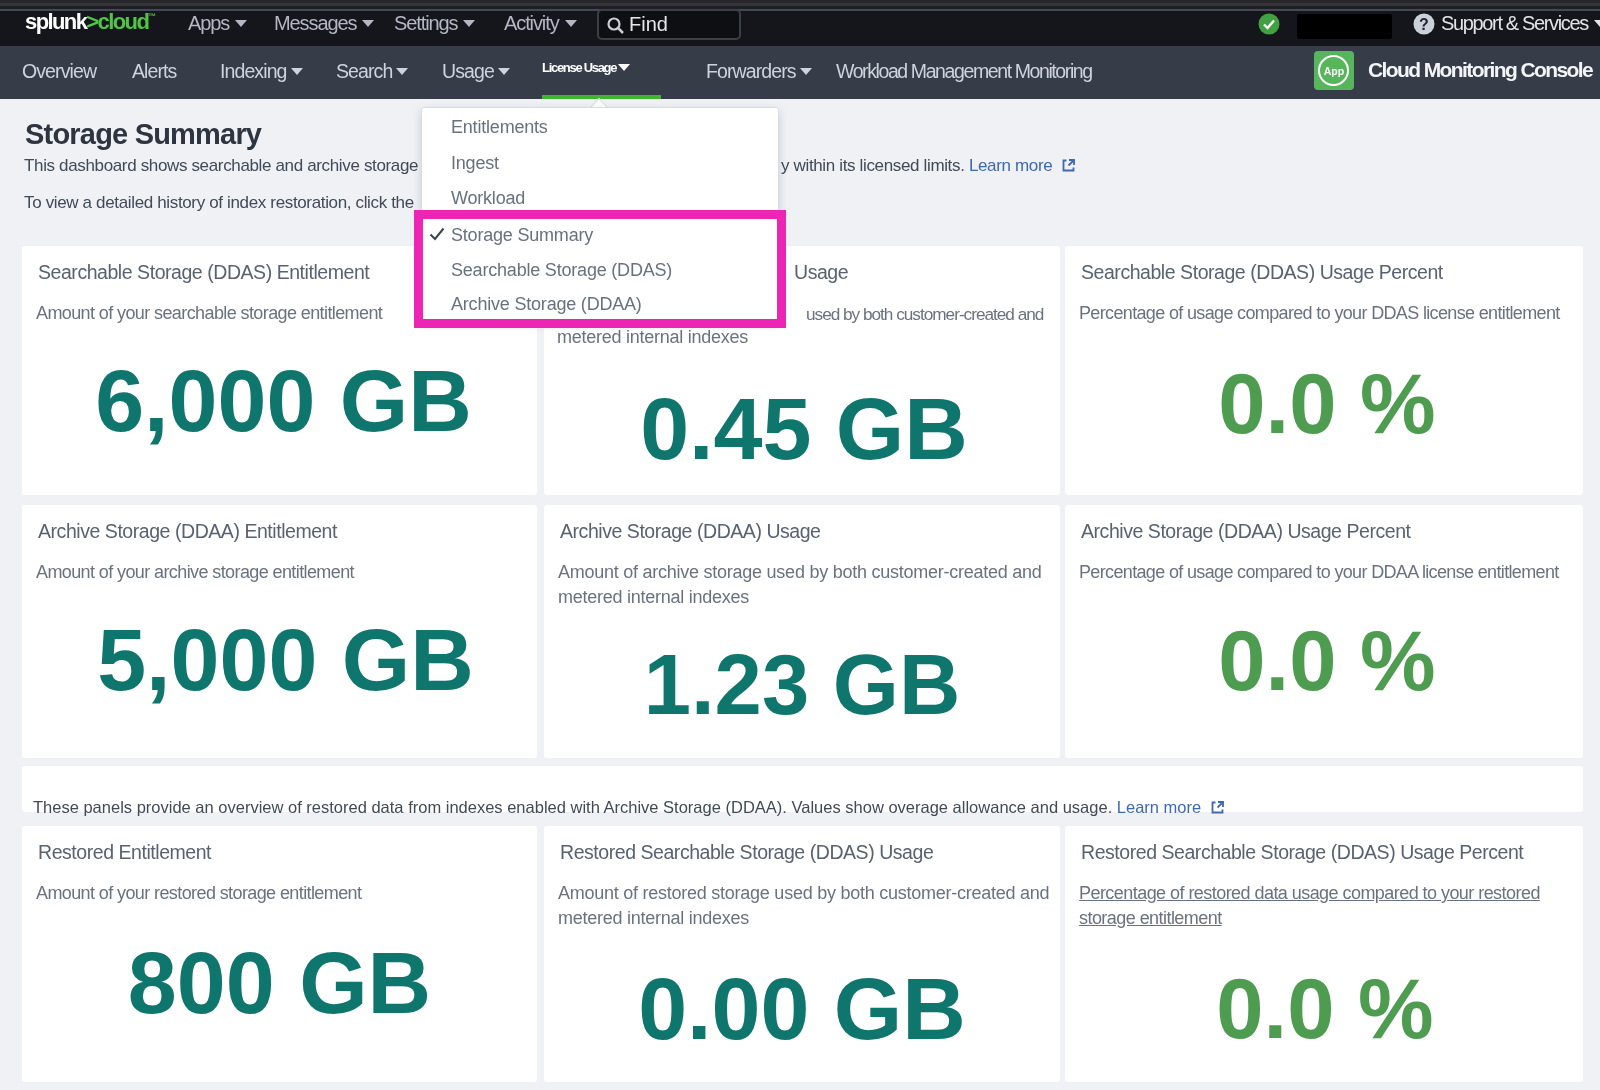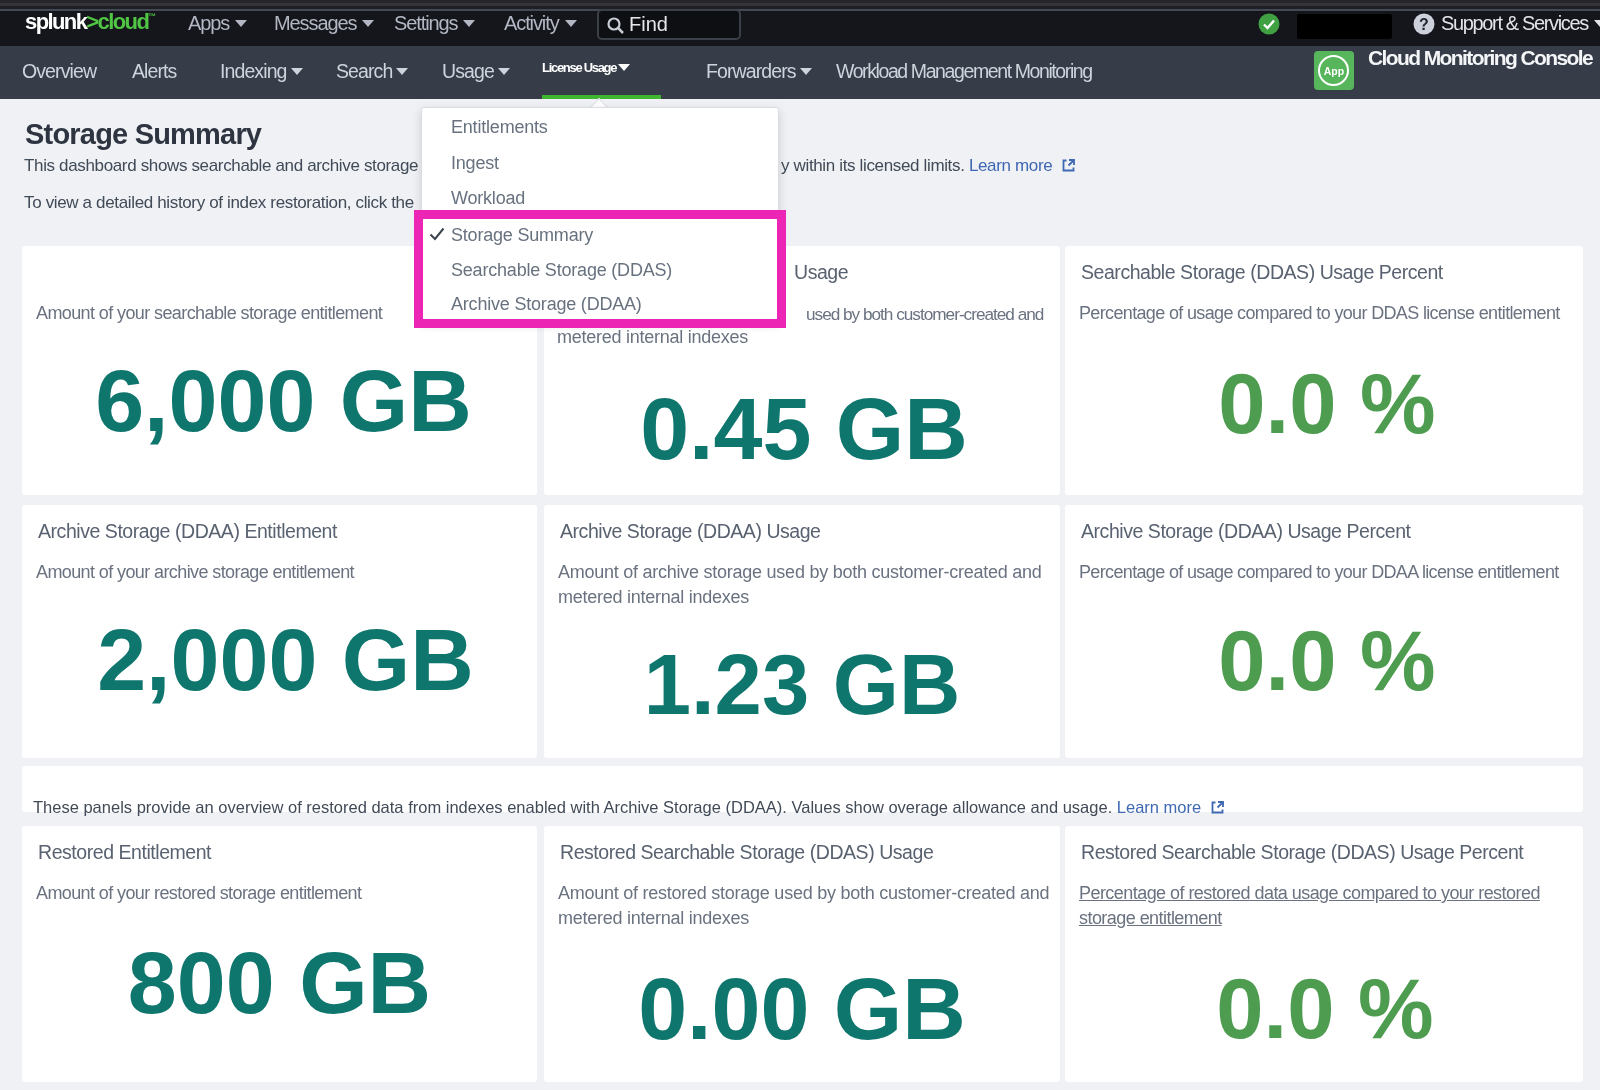--- a/index.html
+++ b/index.html
@@ -19,21 +19,21 @@
   #findbox { position:absolute; left:597px; top:-2px; width:144px; height:31px; background:#0d0f13; border:2px solid #3a3f48; border-radius:5px; color:#e4e6ec; font-size:20px; line-height:27px; padding-left:30px; }
   #findbox svg { position:absolute; left:7px; top:5px; }
   
   #navbar { left:0; top:46px; width:1600px; height:53px; background:#363d49; }
   .nav { position:absolute; top:14px; font-size:19.5px; letter-spacing:-0.9px; color:#ced3dc; white-space:nowrap; }
   .ncaret { display:inline-block; width:0; height:0; border-left:6px solid transparent; border-right:6px solid transparent; border-top:7px solid #ced3dc; vertical-align:middle; margin-left:4px; margin-bottom:2px;}
   #licunder { position:absolute; left:542px; top:49px; width:119px; height:4px; background:#40b52f; }
   #appicon { position:absolute; left:1314px; top:5px; width:40px; height:39px; background:#57b65b; border-radius:4px; }
   #appicon .ring { position:absolute; left:4px; top:3.5px; width:31px; height:31px; border:2px solid #ffffff; border-radius:50%; }
   #appicon .at { position:absolute; left:0; top:14px; width:40px; text-align:center; font-size:10.5px; color:#fff; font-weight:bold;}
-  #cmctitle { position:absolute; left:1368px; top:0; font-size:21px; letter-spacing:-1.6px; font-weight:bold; color:#f4f5f7; white-space:nowrap; }
+  #cmctitle { position:absolute; left:1368px; top:12px; font-size:21px; letter-spacing:-1.6px; font-weight:bold; color:#f4f5f7; white-space:nowrap; }
   
   #h1 { left:25px; top:118px; font-size:29px; font-weight:bold; color:#2e3540; letter-spacing:-0.8px;}
   .desc { position:absolute; font-size:17px; letter-spacing:-0.35px; color:#414a57; white-space:nowrap; }
   a.lnk { color:#3f68b3; text-decoration:none; }
   
   .panel { position:absolute; background:#ffffff; border-radius:3px; }
   .ptitle { position:absolute; left:16px; top:15px; font-size:19.5px; color:#596270; letter-spacing:-0.45px; white-space:nowrap; }
   .psub { position:absolute; left:14px; top:55px; font-size:18px; color:#6a7280; line-height:25px; letter-spacing:-0.25px; white-space:nowrap;}
   .pval { position:absolute; left:0; width:100%; text-align:center; font-size:88px; font-weight:bold; color:#0f766e; line-height:88px; letter-spacing:0px; }
   .pval.green { color:#4d9c50; }
@@ -91,39 +91,40 @@
 <div class="desc" style="left:24px; top:156px;">This dashboard shows searchable and archive storage</div>
 <div class="desc" style="left:781px; top:156px;">y within its licensed limits. <a class="lnk">Learn more</a>&nbsp;
 <svg width="15" height="15" viewBox="0 0 15 15" style="vertical-align:-2px;">
       <path d="M5.5 2.5 H2.5 V12.5 H12.5 V9.5" fill="none" stroke="#3f68b3" stroke-width="1.8"></path>
       <path d="M8 2 H13 V7" fill="none" stroke="#3f68b3" stroke-width="1.8"></path>
       <line x1="13" y1="2" x2="7.5" y2="7.5" stroke="#3f68b3" stroke-width="1.8"></line>
     </svg></div>
 <div class="desc" style="left:24px; top:193px;">To view a detailed history of index restoration, click the</div>
 
 <div class="panel" style="left:22px; top:246px; width:515px; height:249px;">
+  <div class="ptitle">Searchable Storage (DDAS) Entitlement</div>
   <div class="psub" style="letter-spacing:-0.6px;">Amount of your searchable storage entitlement</div>
   <div class="pval" style="top:111px; margin-left:4px;">6,000 GB</div>
 </div>
 <div class="panel" style="left:544px; top:246px; width:516px; height:249px;">
   <div class="ptitle" style="left:250px;">Usage</div>
   <div class="psub" style="left:262px; top:56px; font-size:17.2px; letter-spacing:-1.0px;">used by both customer-created and</div>
   <div class="psub" style="left:13px; top:79px;">metered internal indexes</div>
   <div class="pval" style="top:139px; margin-left:2px;">0.45 GB</div>
 </div>
 <div class="panel" style="left:1065px; top:246px; width:518px; height:249px;">
   <div class="ptitle">Searchable Storage (DDAS) Usage Percent</div>
   <div class="psub" style="letter-spacing:-0.65px;">Percentage of usage compared to your DDAS license entitlement</div>
   <div class="pval green" style="top:114px; margin-left:3px; font-size:85px;">0.0 %</div>
 </div>
 
 <div class="panel" style="left:22px; top:505px; width:515px; height:253px;">
   <div class="ptitle">Archive Storage (DDAA) Entitlement</div>
   <div class="psub" style="letter-spacing:-0.6px;">Amount of your archive storage entitlement</div>
-  <div class="pval" style="top:111px; margin-left:6px;">2,000 GB</div>
+  <div class="pval" style="top:111px; margin-left:6px;">5,000 GB</div>
 </div>
 <div class="panel" style="left:544px; top:505px; width:516px; height:253px;">
   <div class="ptitle">Archive Storage (DDAA) Usage</div>
   <div class="psub">Amount of archive storage used by both customer-created and<br>metered internal indexes</div>
   <div class="pval" style="top:136px; font-size:85px;">1.23 GB</div>
 </div>
 <div class="panel" style="left:1065px; top:505px; width:518px; height:253px;">
   <div class="ptitle">Archive Storage (DDAA) Usage Percent</div>
   <div class="psub" style="letter-spacing:-0.65px;text-align:center;">Percentage of usage compared to your DDAA license entitlement</div>
   <div class="pval green" style="top:112px; margin-left:3px; font-size:85px;">0.0 %</div>

